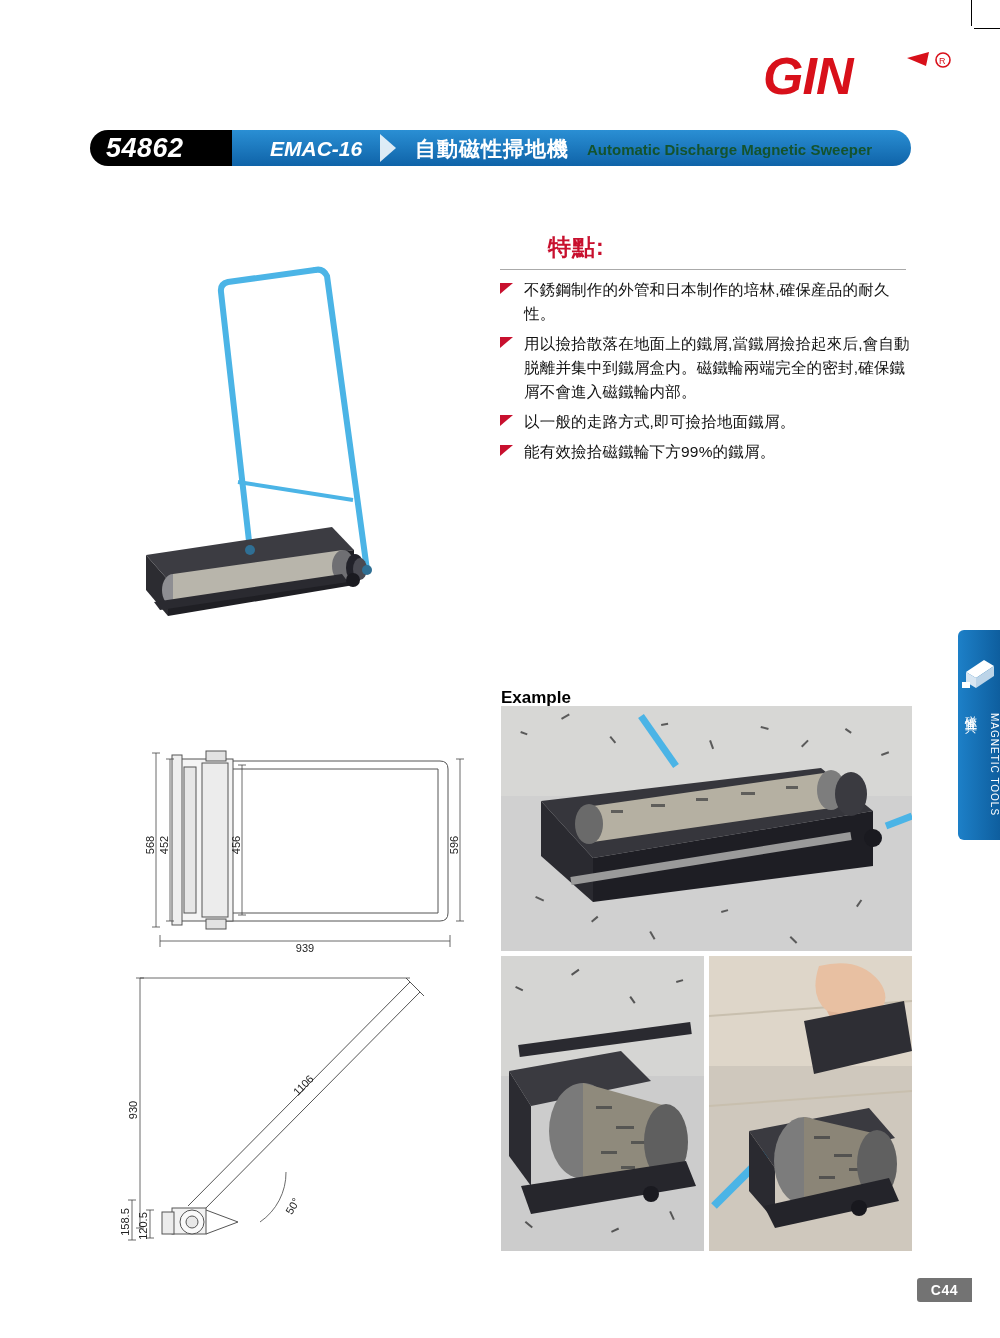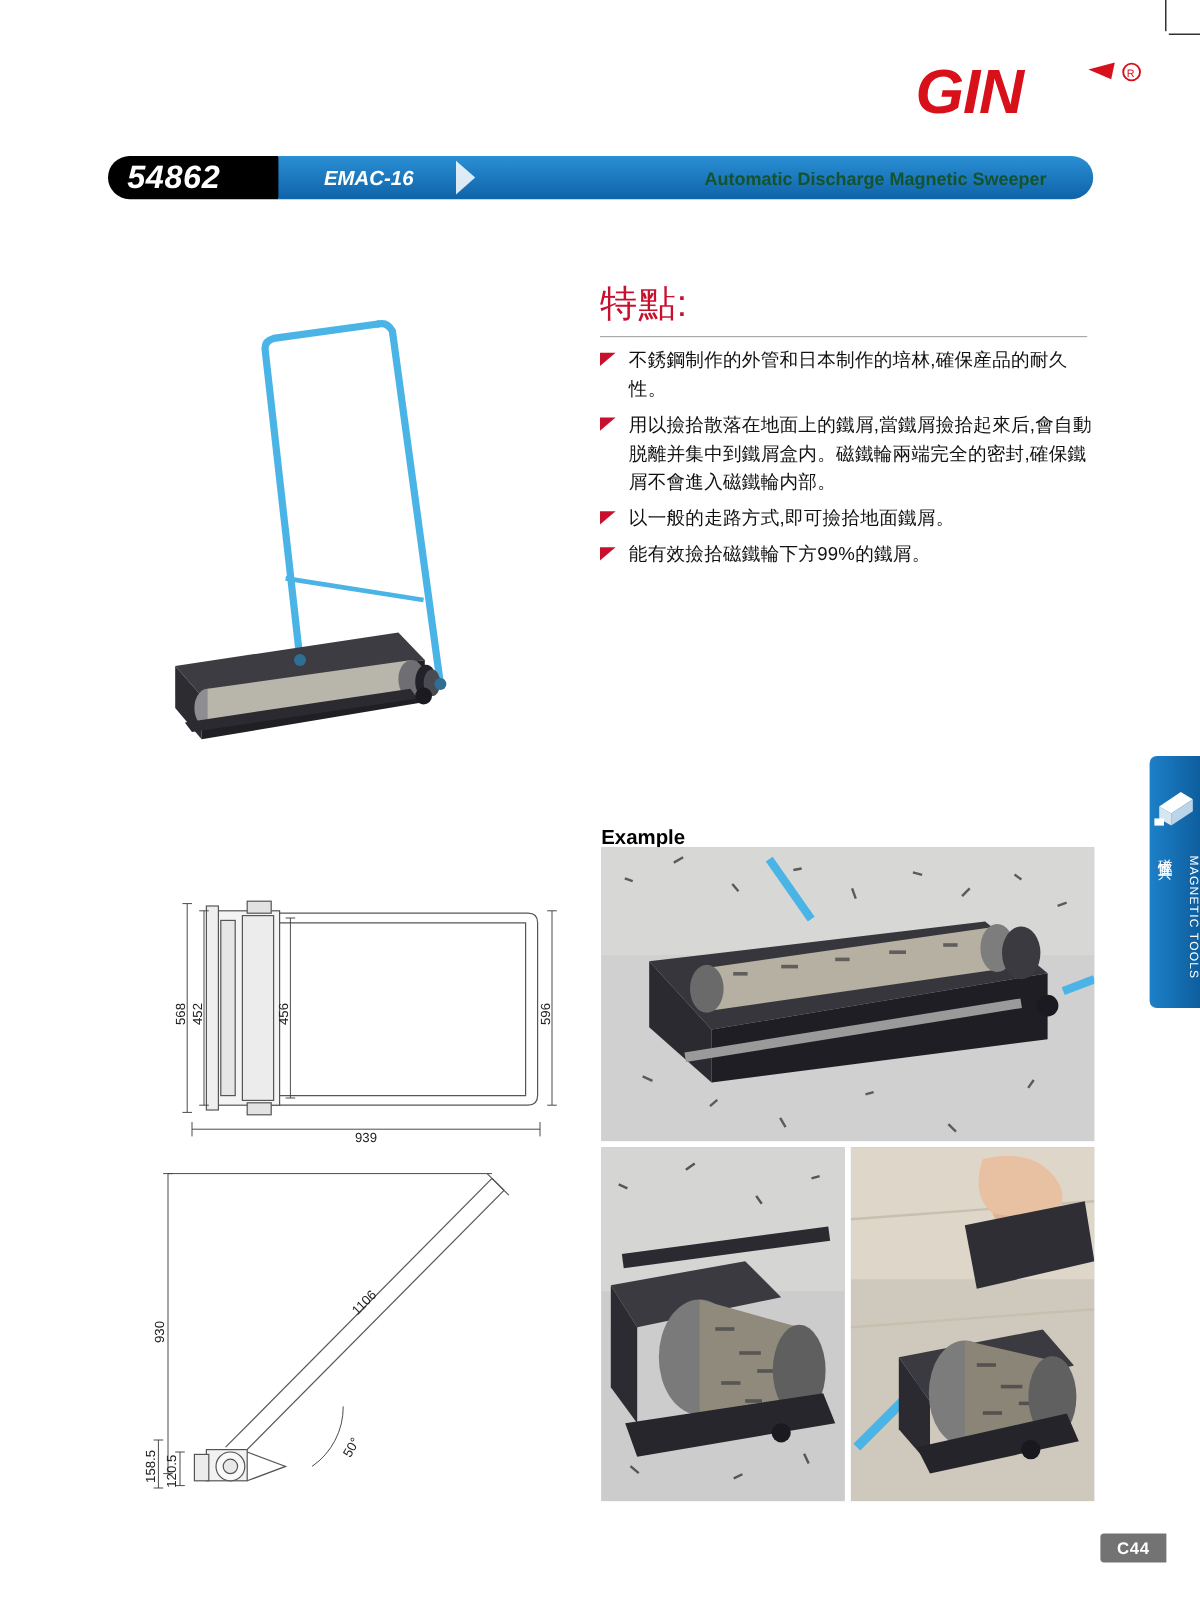--- a/index.html
+++ b/index.html
@@ -75,21 +75,21 @@
     font-style: italic;
     letter-spacing: 0.5px;
     z-index: 3;
   }
   .tb-model {
     position: absolute;
     left: 180px; top: 0;
     height: 36px;
     line-height: 37px;
     color: #fff;
-    font-size: 17px;
+    font-size: 21px;
     font-weight: bold;
     font-style: italic;
     z-index: 3;
   }
   .tb-arrow {
     position: absolute;
     left: 290px; top: 4px;
     width: 0; height: 0;
     border-top: 14px solid transparent;
     border-bottom: 14px solid transparent;
@@ -119,25 +119,26 @@
   }
 
   
   .features {
     position: absolute;
     left: 500px;
     top: 232px;
     width: 410px;
   }
   .feat-title {
-    font-size: 31px;
-    font-weight: normal;
+    font-size: 23px;
+    font-weight: bold;
     color: #c8102e;
     letter-spacing: 1px;
     margin-bottom: 6px;
+    margin-left: 48px;
   }
   .feat-rule {
     border-top: 1px solid #aaa;
     margin: 0 0 8px 0;
     width: 406px;
   }
   .feat-list { list-style: none; margin: 0; padding: 0; }
   .feat-item {
     position: relative;
     padding-left: 24px;
@@ -265,20 +266,21 @@
     </g>
   </svg>
 </div>
 
 <div class="title-bar">
   <div class="tb-black"></div>
   <div class="tb-blue"></div>
   <div class="tb-code">54862</div>
   <div class="tb-model">EMAC-16</div>
   <div class="tb-arrow"></div>
+  <div class="tb-cn">自動磁性掃地機</div>
   <div class="tb-en">Automatic Discharge Magnetic Sweeper</div>
 </div>
 
 <div class="product-photo">
   <svg width="360" height="430" viewBox="0 0 360 430">
 
     <path d="M205 20 Q213 18 217 26 L257 320" stroke="#4bb4e6" stroke-width="6" fill="none" stroke-linecap="round"></path>
     <path d="M205 20 L118 32 Q110 34 111 42 L140 300" stroke="#4bb4e6" stroke-width="6" fill="none" stroke-linecap="round"></path>
     <path d="M111 42 L215 28" stroke="#4bb4e6" stroke-width="0" fill="none"></path>
 

